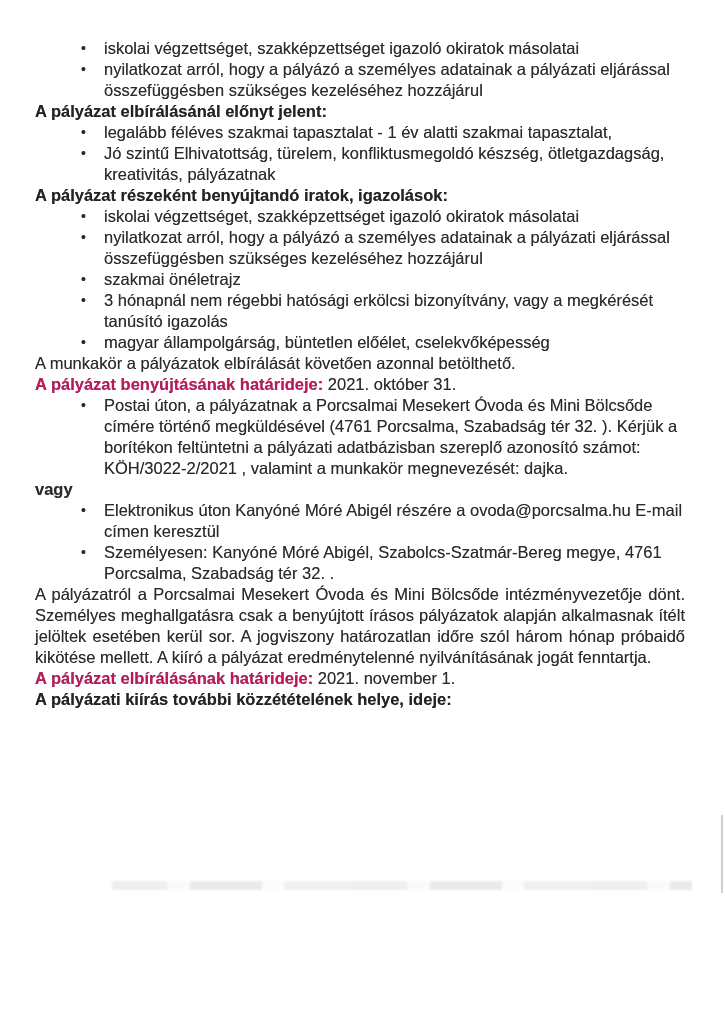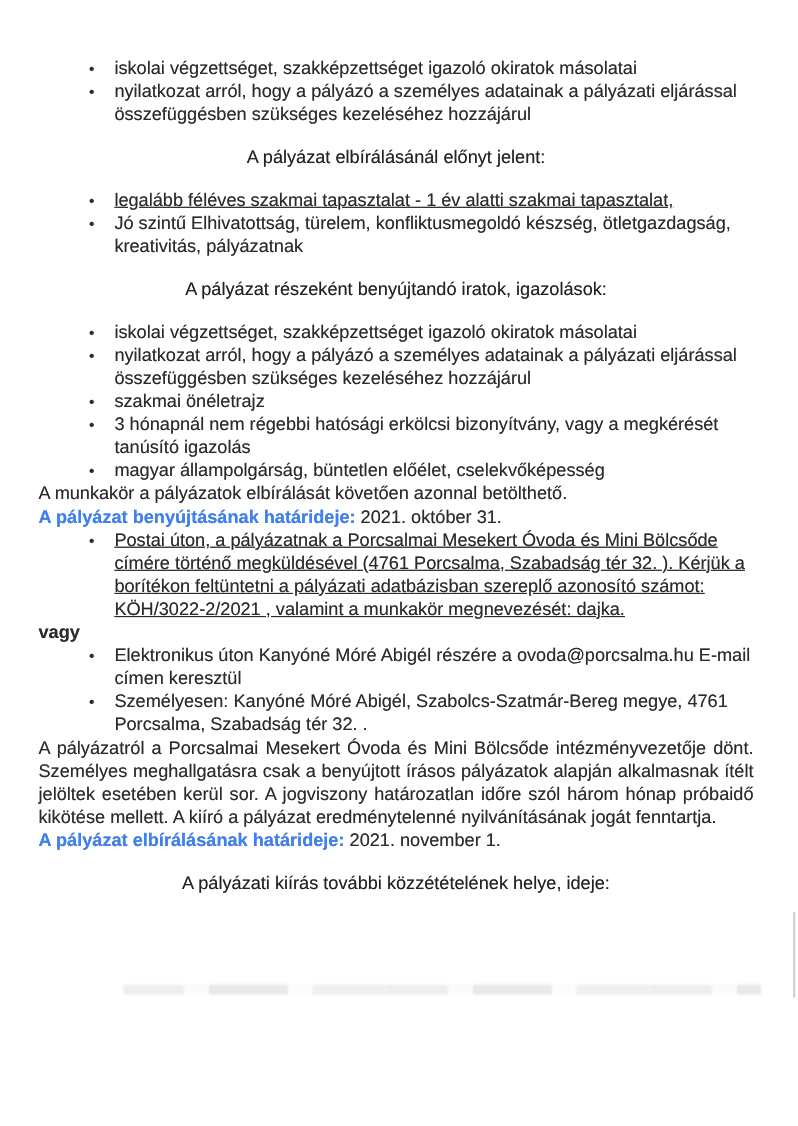--- a/index.html
+++ b/index.html
@@ -7,42 +7,41 @@
     width: 725px;
     height: 1024px;
     background: #ffffff;
     font-family: "Liberation Sans", "DejaVu Sans", sans-serif;
     color: #2b2b2b;
     position: relative;
     overflow: hidden;
   }
   .page {
     position: absolute;
-    top: 16px; left: 0;
+    top: 2px; left: 0;
     width: 725px;
     height: 891px;
     padding: 36px 40px 0 35px;
     box-sizing: border-box;
   }
   .doc {
     font-size: 16.5px;
     line-height: 21px;
     text-shadow: 0 0 0.6px rgba(40,40,40,0.55);
   }
   h2.heading {
     font-size: 16.5px;
     line-height: 21px;
-    font-weight: 400;
-    margin: 18px;
+    font-weight: 700;
+    margin: 0;
     color: #232323;
-    text-align: center;
   }
   .inline-heading {
     font-weight: 700;
-    color: #3b82f6;
+    color: #be185d;
     text-align: right;
   }
   ul.bullets {
     list-style: none;
     margin: 0;
     padding: 0 0 0 46px;
   }
   ul.bullets li {
     position: relative;
     padding-left: 23px;
@@ -53,21 +52,21 @@
     position: absolute;
     left: 0;
     top: 0;
     font-size: 14px;
   }
   .sp-intro        { margin-top: 0; }
   .mt-sm  { margin-top: 13px; }
   .mt-md  { margin-top: 16px; }
   .mt-lg  { margin-top: 19px; }
   .gap-after-heading { margin-top: 16px; }
-  .tight-after-heading { margin-top: 3px; text-decoration: underline; }
+  .tight-after-heading { margin-top: 3px; }
   .para { margin: 0; }
   .para.justify { text-align: justify; }
   .or-separator {
     text-align: left;
     font-weight: 700;
     margin: 0 40px 0 0;
   }
   
   .scan-band {
     position: absolute;

